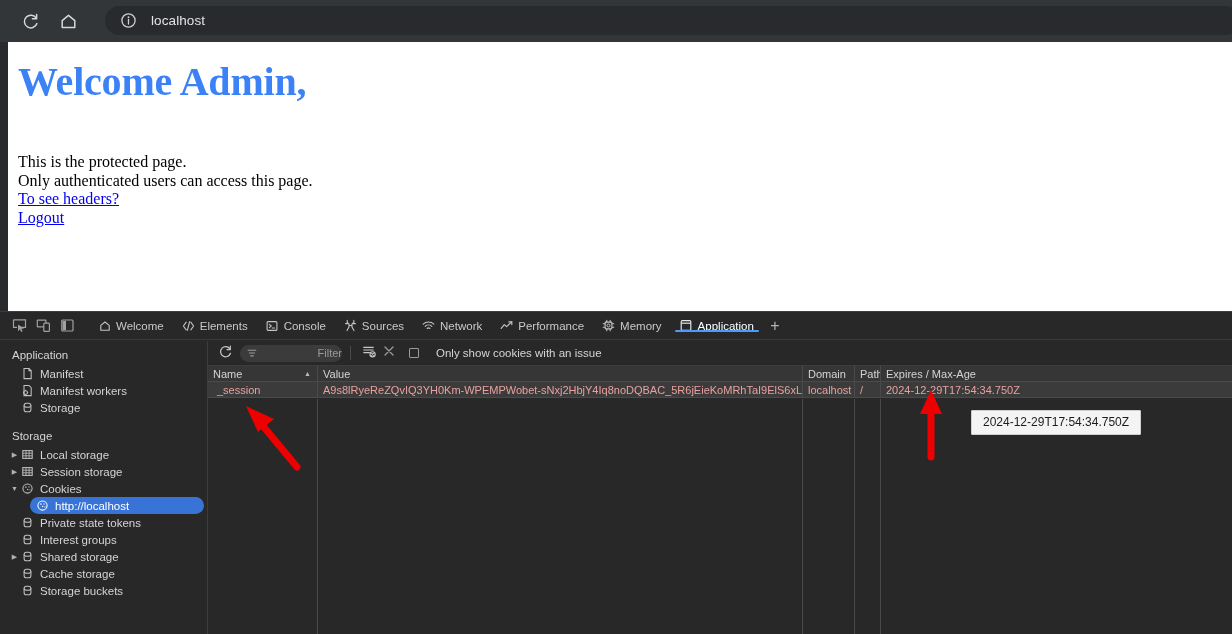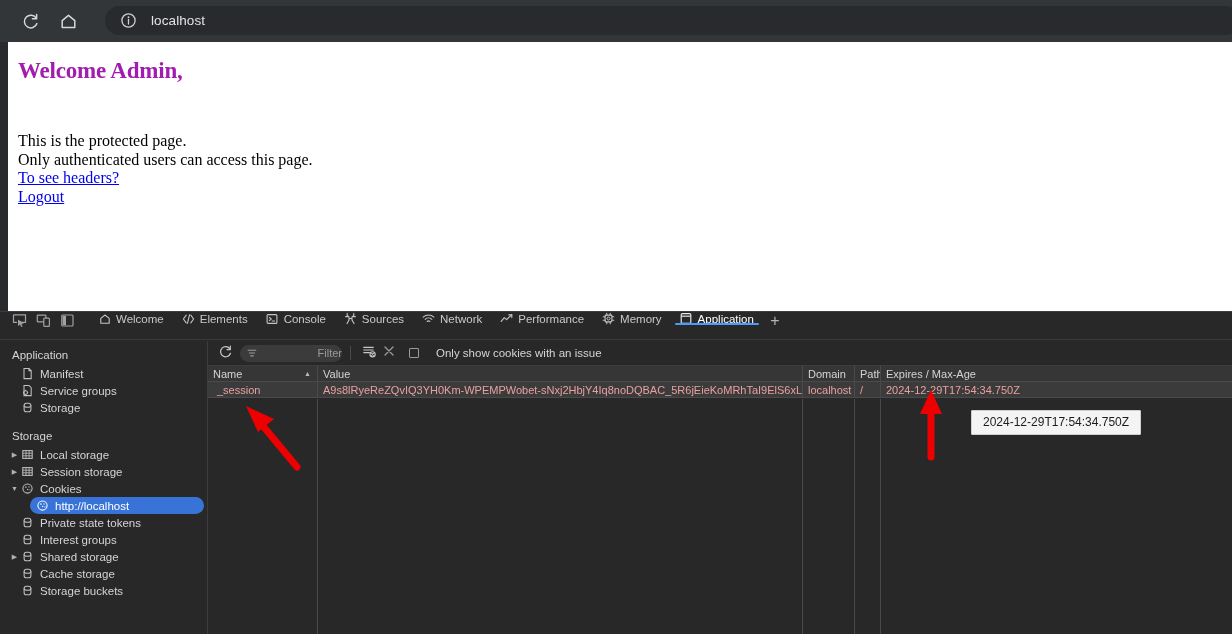--- a/index.html
+++ b/index.html
@@ -52,23 +52,23 @@
   #page-viewport {
     position: absolute; left: 8px; top: 42px;
     width: 1224px; height: 269px;
     background: #ffffff;
     overflow: hidden;
   }
   #page-title {
     margin: 0;
     padding: 16px 0 0 10px;
     font-family: "Liberation Serif", serif;
-    font-size: 23px;
+    font-size: 40px;
     font-weight: bold;
-    color: #a21caf;
+    color: #3b82f6;
     letter-spacing: -0.2px;
   }
   #page-body-text {
     padding: 48px 0 0 10px;
     font-family: "Liberation Serif", serif;
     font-size: 16px;
     color: #000;
     line-height: 18.6px;
   }
   #page-body-text a {
@@ -83,21 +83,21 @@
     width: 1232px; height: 323px;
     background: #282828;
     border-top: 1px solid #3c3c3c;
   }
 
   
   #devtools-tabbar {
     position: relative;
     height: 28px;
     background: #282828;
-    display: flex; align-items: flex-start;
+    display: flex; align-items: center;
     border-bottom: 1px solid #3a3a3a;
   }
   #tool-icon-group {
     display: flex; align-items: center;
     padding: 0 7px 0 11px;
     gap: 7px;
   }
   .tool-icon {
     width: 17px; height: 17px;
     display: flex; align-items: center; justify-content: center;
@@ -525,21 +525,21 @@
       </div>
 
       <div class="tree-row depth1">
         <span class="tree-icon">
           <svg width="13" height="13" viewBox="0 0 13 13">
             <path d="M3.0 1.4 L8.0 1.4 L10.2 3.6 L10.2 11.6 L3.0 11.6 Z" fill="none" stroke="#c0c0c0" stroke-width="1.05"></path>
             <circle cx="4.6" cy="8.6" r="1.9" fill="none" stroke="#c0c0c0" stroke-width="1.05"></circle>
             <path d="M4.6 5.9 L4.6 6.8 M4.6 10.4 L4.6 11.3 M2.0 8.6 L2.8 8.6 M6.4 8.6 L7.2 8.6" stroke="#c0c0c0" stroke-width="1"></path>
           </svg>
         </span>
-        <span class="tree-label">Service groups</span>
+        <span class="tree-label">Manifest workers</span>
       </div>
 
       <div class="tree-row depth1">
         <span class="tree-icon">
           <svg width="13" height="13" viewBox="0 0 13 13">
             <rect x="3.1" y="2.2" width="6.8" height="8.6" rx="2.4" fill="none" stroke="#c0c0c0" stroke-width="1.05"></rect>
             <path d="M3.1 4.4 A3.4 1.8 0 0 0 9.9 4.4" fill="none" stroke="#c0c0c0" stroke-width="1.05"></path>
           </svg>
         </span>
         <span class="tree-label">Storage</span>

